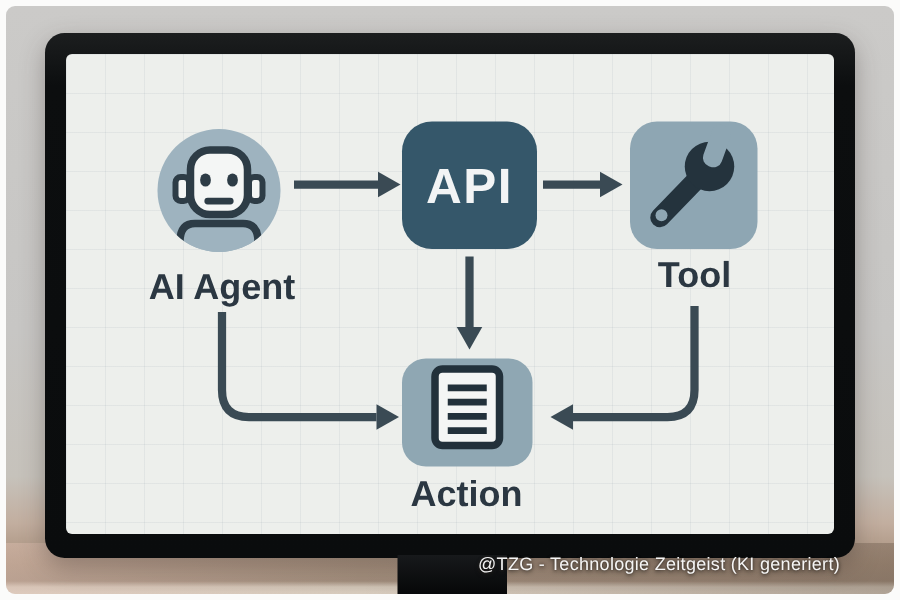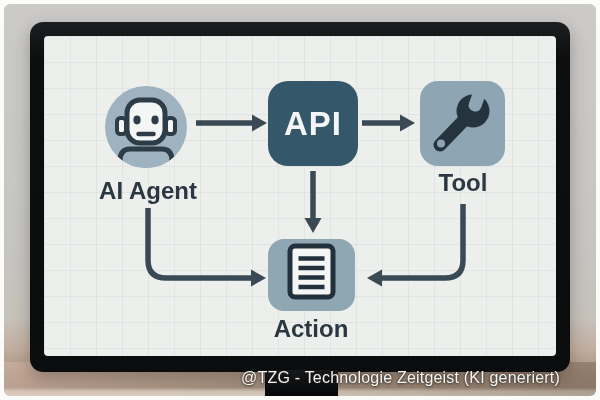--- a/index.html
+++ b/index.html
@@ -15,21 +15,21 @@
          box-shadow:0 6px 16px rgba(60,50,45,0.35);}
   .screen{position:absolute;left:14px;top:14px;right:14px;bottom:16px;border-radius:4px;
          background-color:#edefec;
          background-image:linear-gradient(rgba(150,168,175,0.14) 1px,transparent 1px),
                           linear-gradient(90deg,rgba(150,168,175,0.14) 1px,transparent 1px);
          background-size:26px 26px;overflow:hidden;}
   .screen svg{position:absolute;inset:0;width:100%;height:100%;display:block;}
   .stand{position:absolute;left:261px;top:366px;width:73px;height:26px;
          background:linear-gradient(180deg,#17191b,#060708);}
   .watermark{position:absolute;top:365px;right:36px;color:rgba(255,255,255,0.95);
-         font-size:16px;letter-spacing:0.2px;
+         font-size:12px;letter-spacing:0.2px;
          text-shadow:0 0 2px rgba(40,35,30,0.9),0 1px 3px rgba(40,35,30,0.7);}
   text.node-label{font-family:"Liberation Sans",sans-serif;font-weight:700;fill:#2b3742;
          font-size:24px;text-anchor:middle;}
   text.api-label{font-family:"Liberation Sans",sans-serif;font-weight:700;fill:#f2f4f5;
          font-size:33px;text-anchor:middle;letter-spacing:1px;}
   .edge{stroke:#3a4a54;stroke-width:5.5;fill:none;}
   .edge-head{fill:#3a4a54;stroke:none;}
 </style>
 </head>
 <body>

